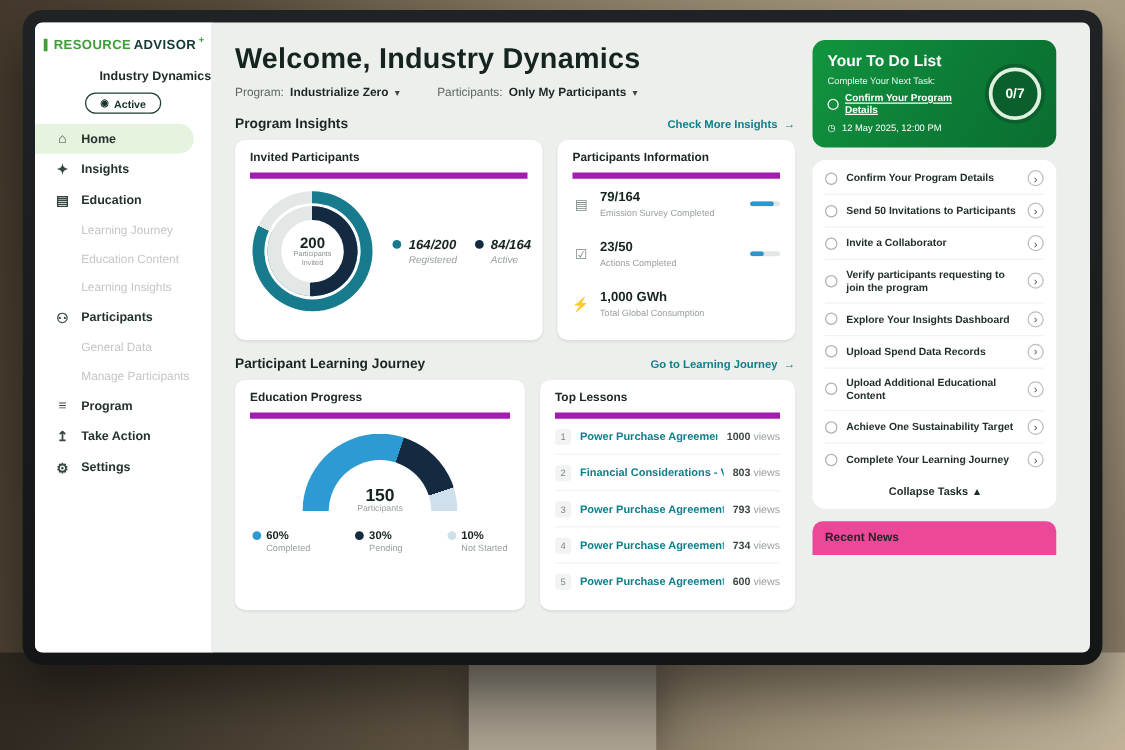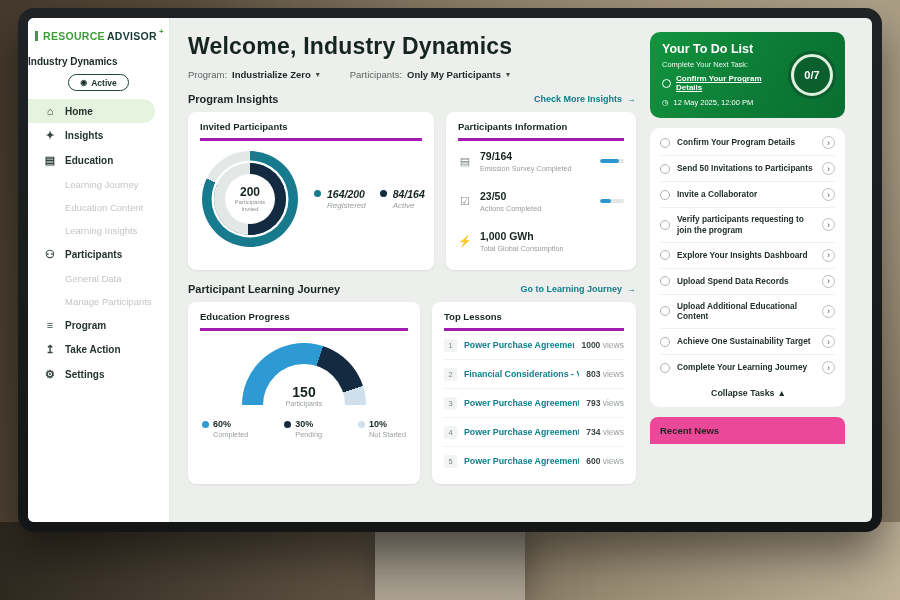--- a/index.html
+++ b/index.html
@@ -21,21 +21,21 @@
   .screen{width:100%;height:100%;background:#edefec;border-radius:6px;overflow:hidden;display:flex;}
 
   
   .sidebar{width:142px;background:#fff;border-right:1px solid #e6e8e5;padding:12px 0 0;flex-shrink:0;}
   .logo{position:relative;display:flex;align-items:flex-start;gap:2px;padding:0 10px 0 15px;
     font-weight:bold;font-size:10.5px;letter-spacing:.3px;}
   .logo-bar{position:absolute;left:7px;top:1px;bottom:1px;width:3px;background:#3f9e3a;}
   .logo-green{color:#3f9e3a;}
   .logo-dark{color:#163a32;}
   .logo-plus{color:#3f9e3a;font-size:8px;position:relative;top:-3px;}
-  .org{font-size:10px;font-weight:bold;color:#1d2b28;text-align:left;margin-top:14px;}
+  .org{font-size:10px;font-weight:bold;color:#1d2b28;text-align:right;margin-top:14px;}
   .sponsor{display:flex;align-items:center;gap:4px;margin:7px auto 6px;padding:2.5px 11px;
     border:1.2px solid #22413b;border-radius:11px;font-size:8.5px;font-weight:bold;color:#16302b;
     width:max-content;cursor:pointer;}
   .sponsor .s-icon{font-size:8px;}
   .nav{margin-top:8px;}
   .nav-item{display:flex;align-items:center;gap:9px;padding:6px 10px 6px 16px;font-size:10px;
     font-weight:bold;color:#24332e;cursor:pointer;}
   .nav-item .nav-icon{width:12px;font-size:11px;color:#36463f;text-align:center;flex-shrink:0;}
   .nav-item.sub{padding-left:37px;color:#c2c7c2;font-weight:normal;font-size:9.5px;}
   .nav-item.active{background:#e6f3df;border-radius:0 16px 16px 0;margin-right:14px;}
@@ -45,21 +45,21 @@
   .page-title{font-size:23px;font-weight:bold;color:#15241f;letter-spacing:.2px;}
   .filters{display:flex;gap:30px;margin-top:9px;font-size:9.5px;color:#5c6662;align-items:center;}
   .filter{display:flex;gap:5px;align-items:center;cursor:pointer;}
   .filter-value{font-weight:bold;color:#1b2724;}
   .chev{font-size:8px;color:#444;}
   .section-row{display:flex;justify-content:space-between;align-items:center;margin-top:13px;margin-bottom:7px;}
   .section-title{font-size:11px;font-weight:bold;color:#1b2724;}
   .tlink{display:flex;gap:5px;align-items:center;font-size:9px;font-weight:bold;color:#0d7f8c;cursor:pointer;}
   .cards{display:flex;gap:12px;}
   .card{background:#fff;border-radius:8px;padding:9px 12px;box-shadow:0 1px 2px rgba(30,40,35,.08);}
-  .card-title{font-size:9.5px;font-weight:bold;color:#1b2724;padding-bottom:6px;border-bottom:3px solid #a21caf;}
+  .card-title{font-size:9.5px;font-weight:bold;color:#1b2724;padding-bottom:6px;border-bottom:5px solid #a21caf;}
 
   .invited{width:246px;}
   .invited-body{display:flex;align-items:center;gap:16px;padding:10px 2px 4px;}
   .donut-outer{width:96px;height:96px;border-radius:50%;display:flex;align-items:center;justify-content:center;flex-shrink:0;}
   .donut-inner{width:72px;height:72px;border-radius:50%;display:flex;align-items:center;justify-content:center;box-shadow:0 0 0 2.5px #fff;}
   .donut-hole{width:50px;height:50px;border-radius:50%;background:#fff;display:flex;flex-direction:column;
     align-items:center;justify-content:center;text-align:center;}
   .hole-value{font-size:12px;font-weight:bold;color:#16241f;}
   .hole-label{font-size:5.8px;color:#8a938f;line-height:1.25;width:36px;}
   .ilegend{display:flex;flex-direction:row;gap:14px;font-style:italic;}

